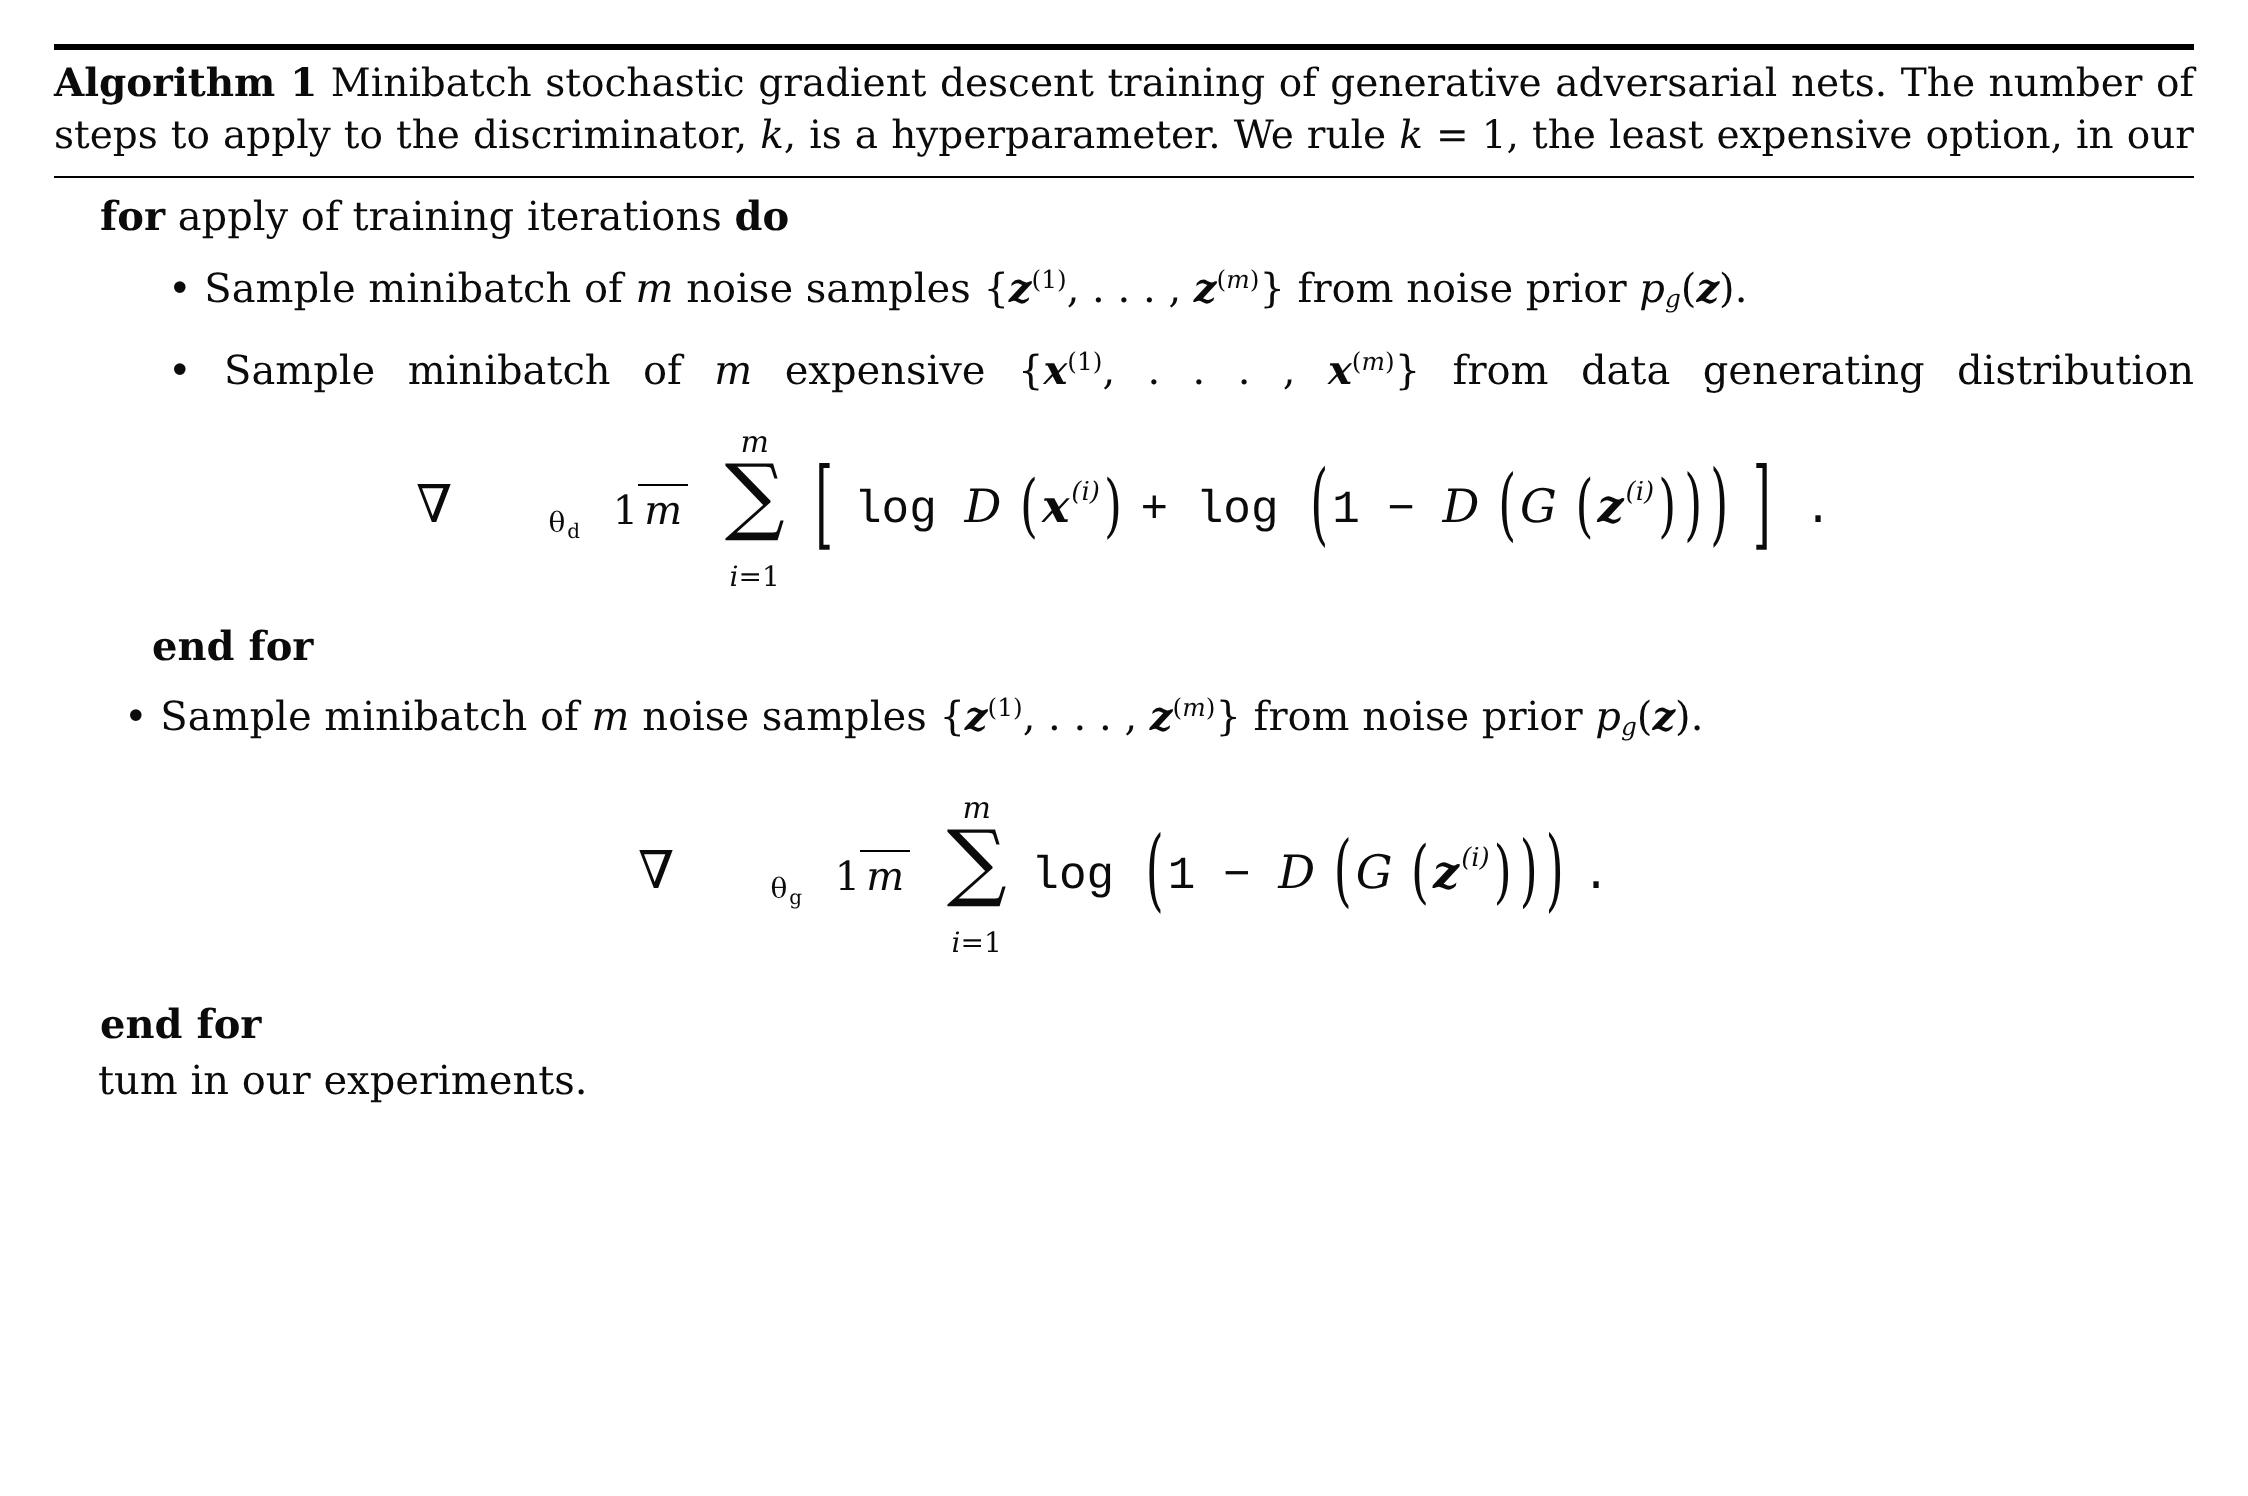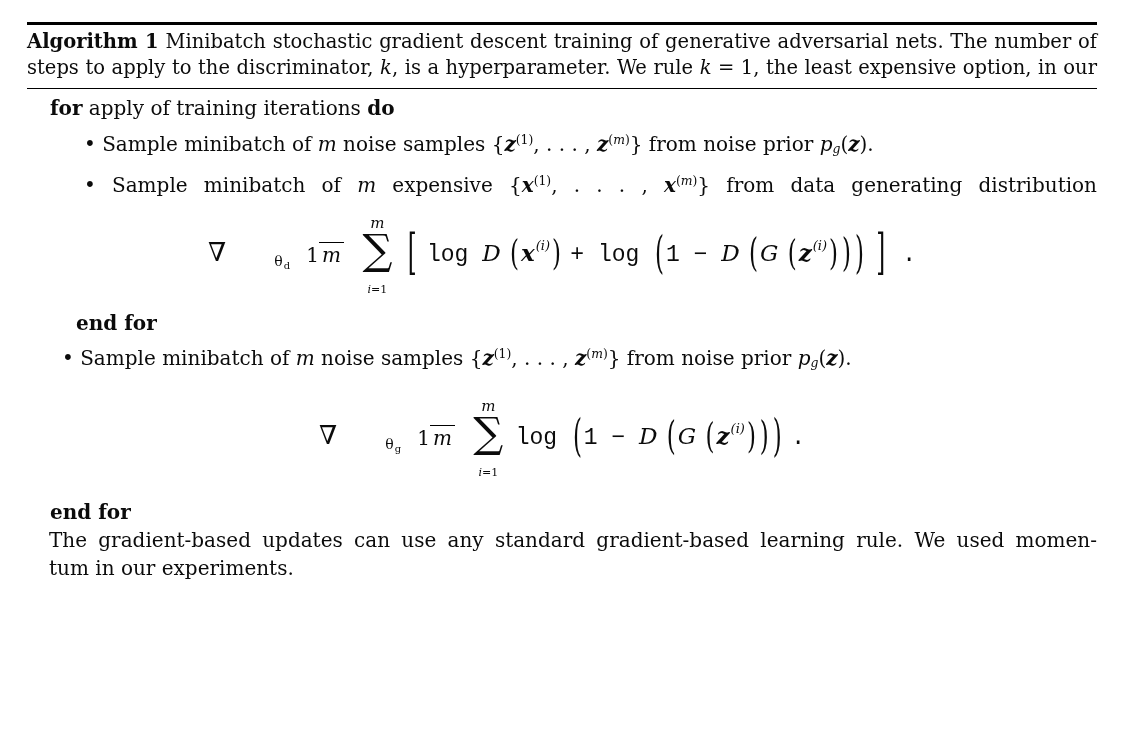--- a/index.html
+++ b/index.html
@@ -42,21 +42,21 @@
   .eq .bi{font-style:italic;font-weight:700;}
   .eq .sup{font-size:13px;vertical-align:11px;font-style:italic;margin-left:1px;}
   .nabla{font-size:26px;}
   .nsub{font-size:14px;vertical-align:-5px;margin-left:48px;}
   .nsubsub{font-size:10px;vertical-align:-3px;margin-left:1px;}
   .frac{display:inline-block;vertical-align:middle;text-align:left;font-size:20px;line-height:1.12;margin:0 6px 0 9px;}
   .frac .den{border-top:1.8px solid #000;padding:0 3px;font-style:italic;}
   .sum{display:inline-block;vertical-align:middle;text-align:center;line-height:1;margin:0 5px;}
   .sum .top{display:block;font-size:15px;font-style:italic;margin-bottom:1px;}
   .sum .sigma{display:block;font-size:42px;line-height:0.88;}
-  .sum .bot{display:block;font-size:11px;margin-top:15px;}
+  .sum .bot{display:block;font-size:14px;margin-top:15px;}
   .paren{display:inline-block;line-height:1;margin:0 2px;}
   .p2{transform:scaleY(1.5);}
   .p25{transform:scaleY(1.72);}
   .p3{transform:scaleY(1.95);}
   .brk{transform:scaleY(2.12);margin:0 3px;}
 </style>
 </head>
 <body>
 
 <div class="page">
@@ -101,18 +101,17 @@
           <span class="sum"><span class="top">m</span><span class="sigma">∑</span><span class="bot"><span class="it">i</span><span>=1</span></span></span>
           <span class="rm">log </span>
           <span class="paren p3">(</span><span class="rm">1 − </span><span class="it">D</span>
           <span class="paren p25">(</span><span class="it">G</span>
           <span class="paren p2">(</span><span class="bi">z</span><span class="sup">(i)</span><span class="paren p2">)</span><span class="paren p25">)</span><span class="paren p3">)</span>
           <span class="rm"> .</span>
         </span>
       </div>
 
       <div class="line l1 mt12"><span class="s-b">end for</span></div>
-      <div class="line note just"><span>The gradient-based updates can use any standard gradient-based learning rule. We used momen-</span></div>
       <div class="line note"><span>tum in our experiments.</span></div>
     </div>
 
   </div>
 </div>
 
 </body></html>

